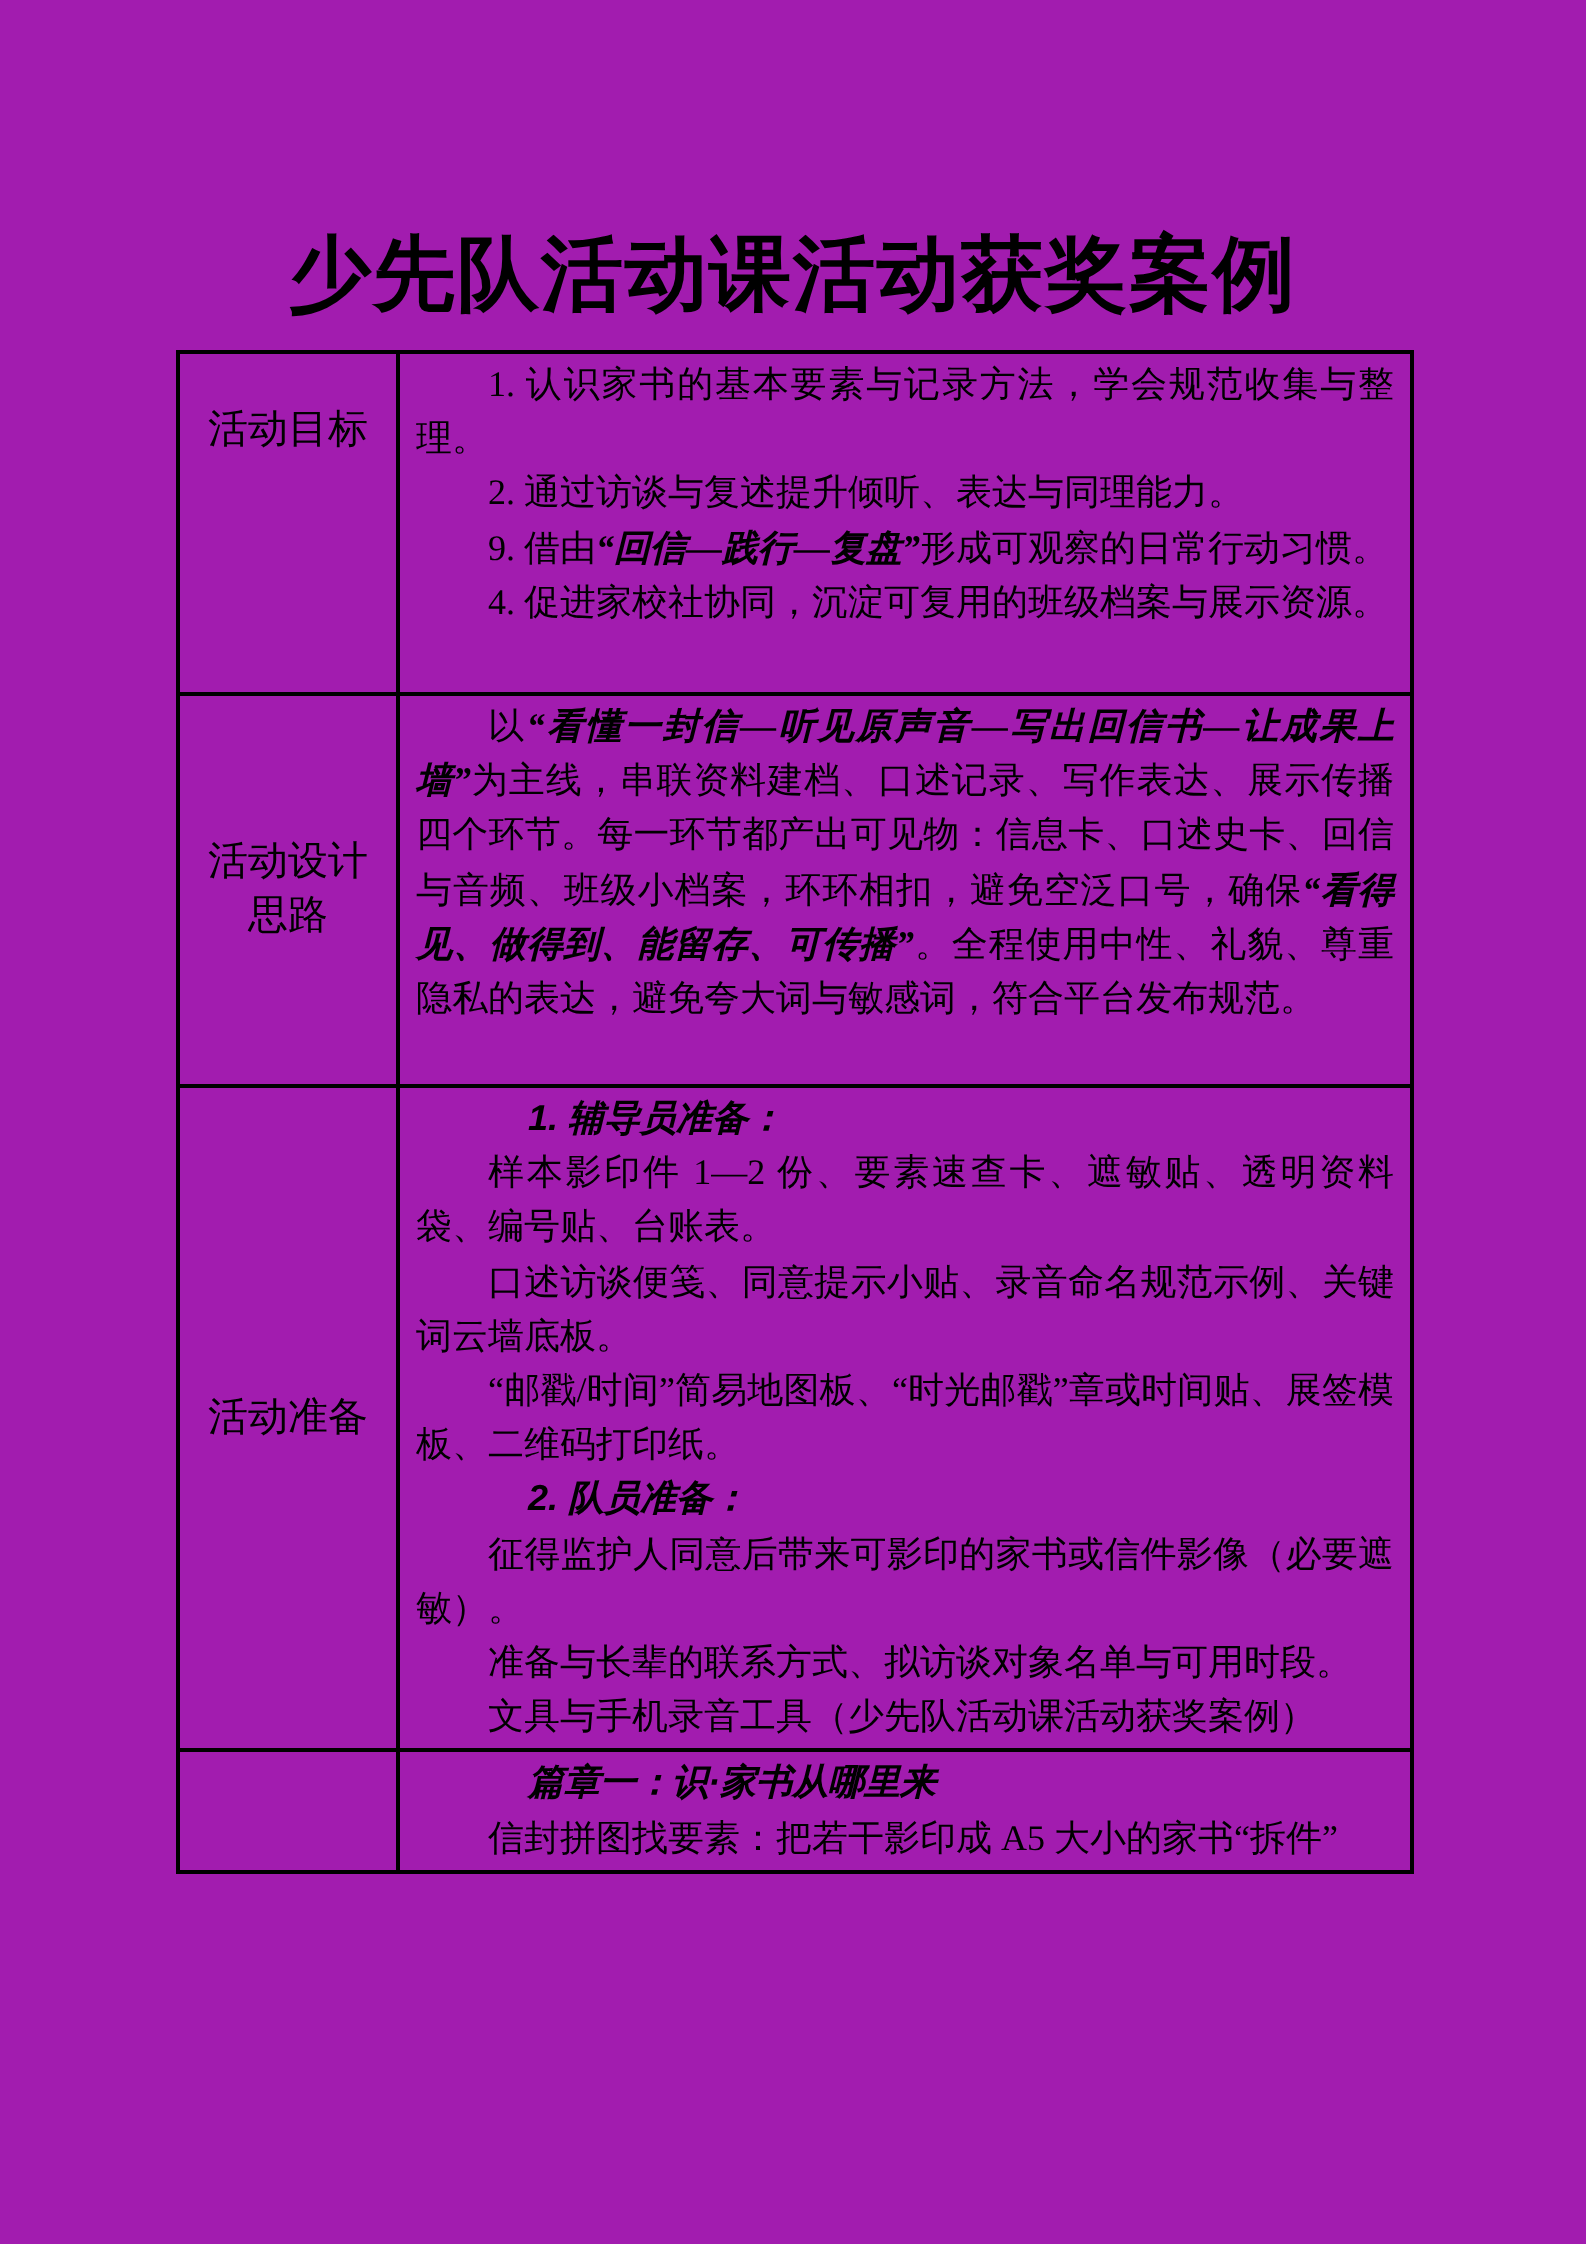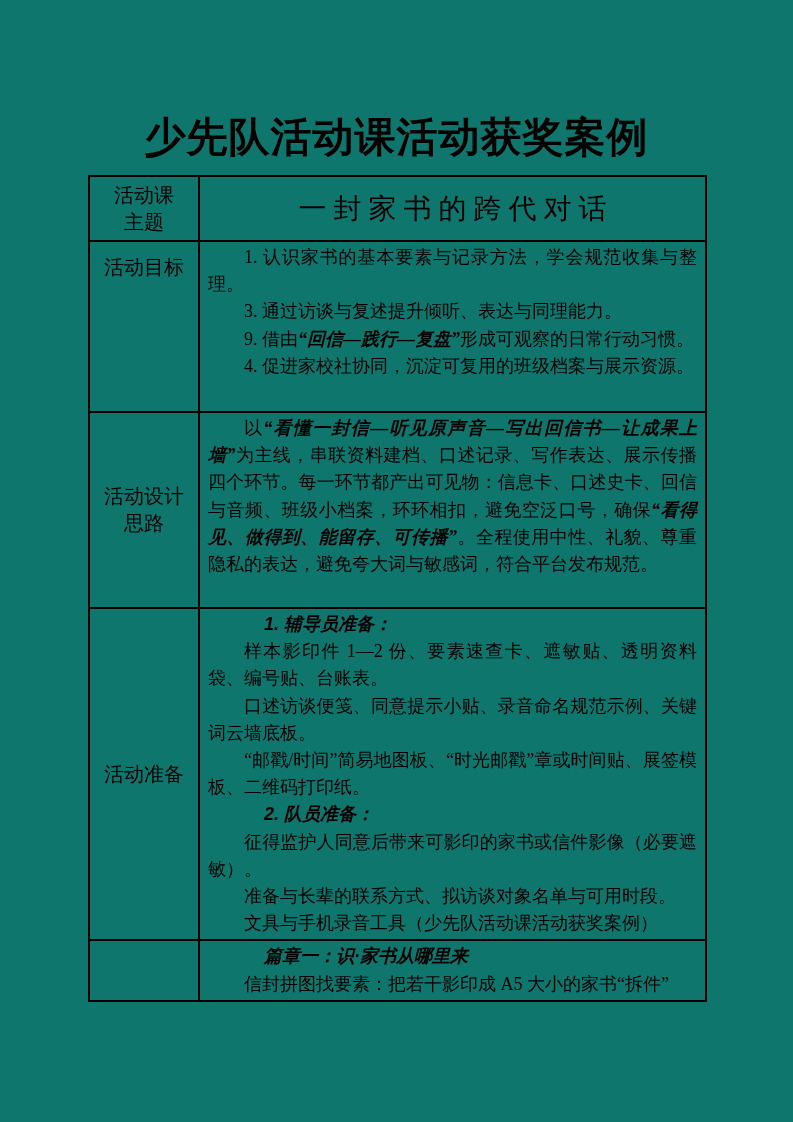--- a/index.html
+++ b/index.html
@@ -1,37 +1,37 @@
 <!DOCTYPE html>
 <html><head>
 <meta charset="utf-8">
 <style>
   html,body{margin:0;padding:0;background:#ffffff;}
   .page{
-    position:relative;width:793px;height:1122px;background:#0f766e;color:#000000;
+    position:relative;width:793px;height:1122px;background:#a21caf;color:#000000;
     font-family:"Liberation Serif","DejaVu Serif",serif;overflow:hidden;
   }
   .doc-title{
     position:absolute;top:110px;left:0;width:100%;text-align:center;
     font-size:41px;font-weight:700;line-height:54px;letter-spacing:1px;
   }
   .doc-table{
     position:absolute;top:175px;left:88px;width:617px;
     border-collapse:collapse;table-layout:fixed;
   }
   .doc-table td{border:2px solid #000000;vertical-align:middle;overflow:hidden;}
   col.c1{width:110px}
   col.c2{width:507px}
   tr.r1{height:65px}
   tr.r2{height:171px}
   tr.r3{height:196px}
   tr.r4{height:326px}
   tr.r5{height:47px}
   td.hdr{text-align:center;font-size:20px;line-height:27px;padding:2px;}
-  td.hdr.top{vertical-align:top;padding-top:12px;}
+  td.hdr.top{vertical-align:top;padding-top:25px;}
   td.subject{text-align:center;font-size:28px;letter-spacing:7px;text-indent:7px;}
   td.body{
     font-size:18px;line-height:27.2px;padding:2px 8px;vertical-align:top;
     text-align:justify;
   }
   td.body p{margin:0;text-indent:2em;}
   .b{font-weight:bold;font-style:italic;}
   .hei{font-family:"Liberation Sans","DejaVu Sans",sans-serif;font-weight:bold;margin-left:20px;}
   .footer{
     position:absolute;top:1040px;left:0;width:100%;text-align:center;
@@ -45,35 +45,28 @@
 
   <div class="doc-title">少先队活动课活动获奖案例</div>
 
   <table class="doc-table">
     <colgroup>
         <col class="c1">
         <col class="c2">
       </colgroup>
 
     <tbody>
-        <tr class="r1">
-      <td class="hdr">
-        <span>活动课</span><br>
-        <span>主题</span>
-      </td>
-      <td class="subject">一封家书的跨代对话</td>
-    </tr>
 
     <tr class="r2">
       <td class="hdr top">
         <span>活动目标</span>
       </td>
       <td class="body">
             <p><span>1. 认识家书的基本要素与记录方法，学会规范收集与整理。</span></p>
-            <p><span>3. 通过访谈与复述提升倾听、表达与同理能力。</span></p>
+            <p><span>2. 通过访谈与复述提升倾听、表达与同理能力。</span></p>
             <p><span>9. 借由</span><span class="b">“回信—践行—复盘”</span><span>形成可观察的日常行动习惯。</span></p>
             <p><span>4. 促进家校社协同，沉淀可复用的班级档案与展示资源。</span></p>
           </td>
     </tr>
 
     <tr class="r3">
       <td class="hdr">
         <span>活动设计</span><br>
         <span>思路</span>
       </td>

